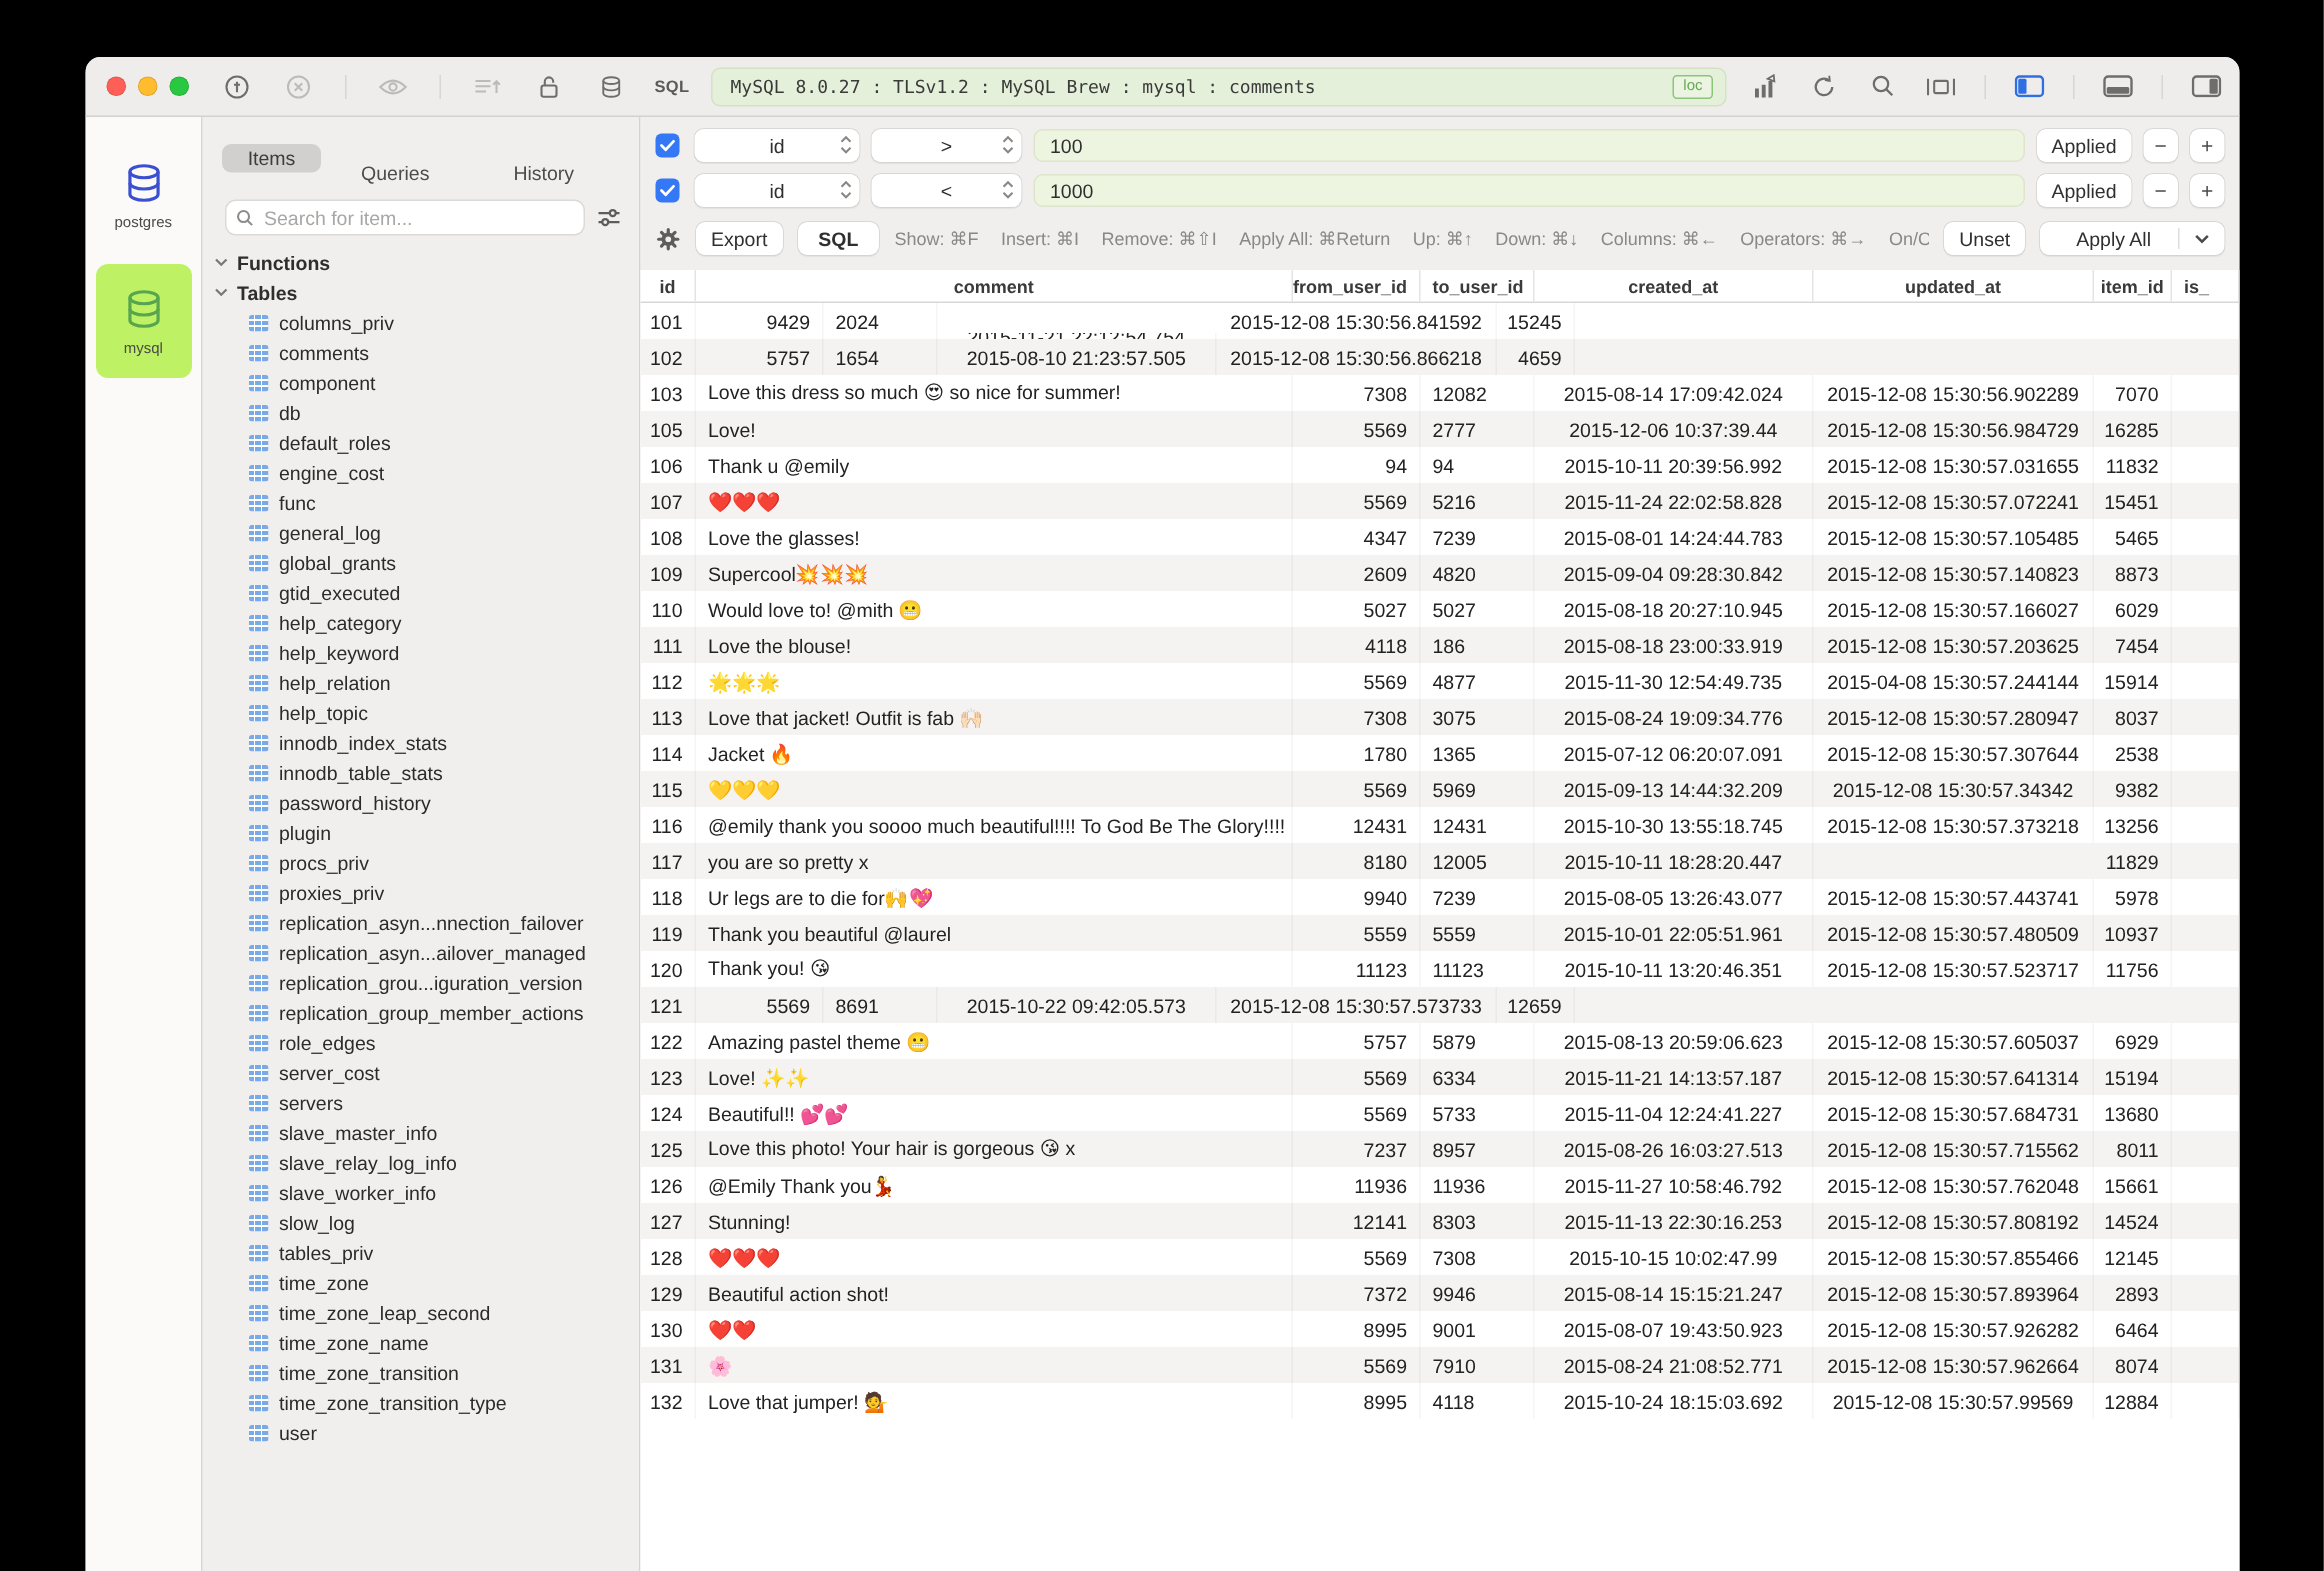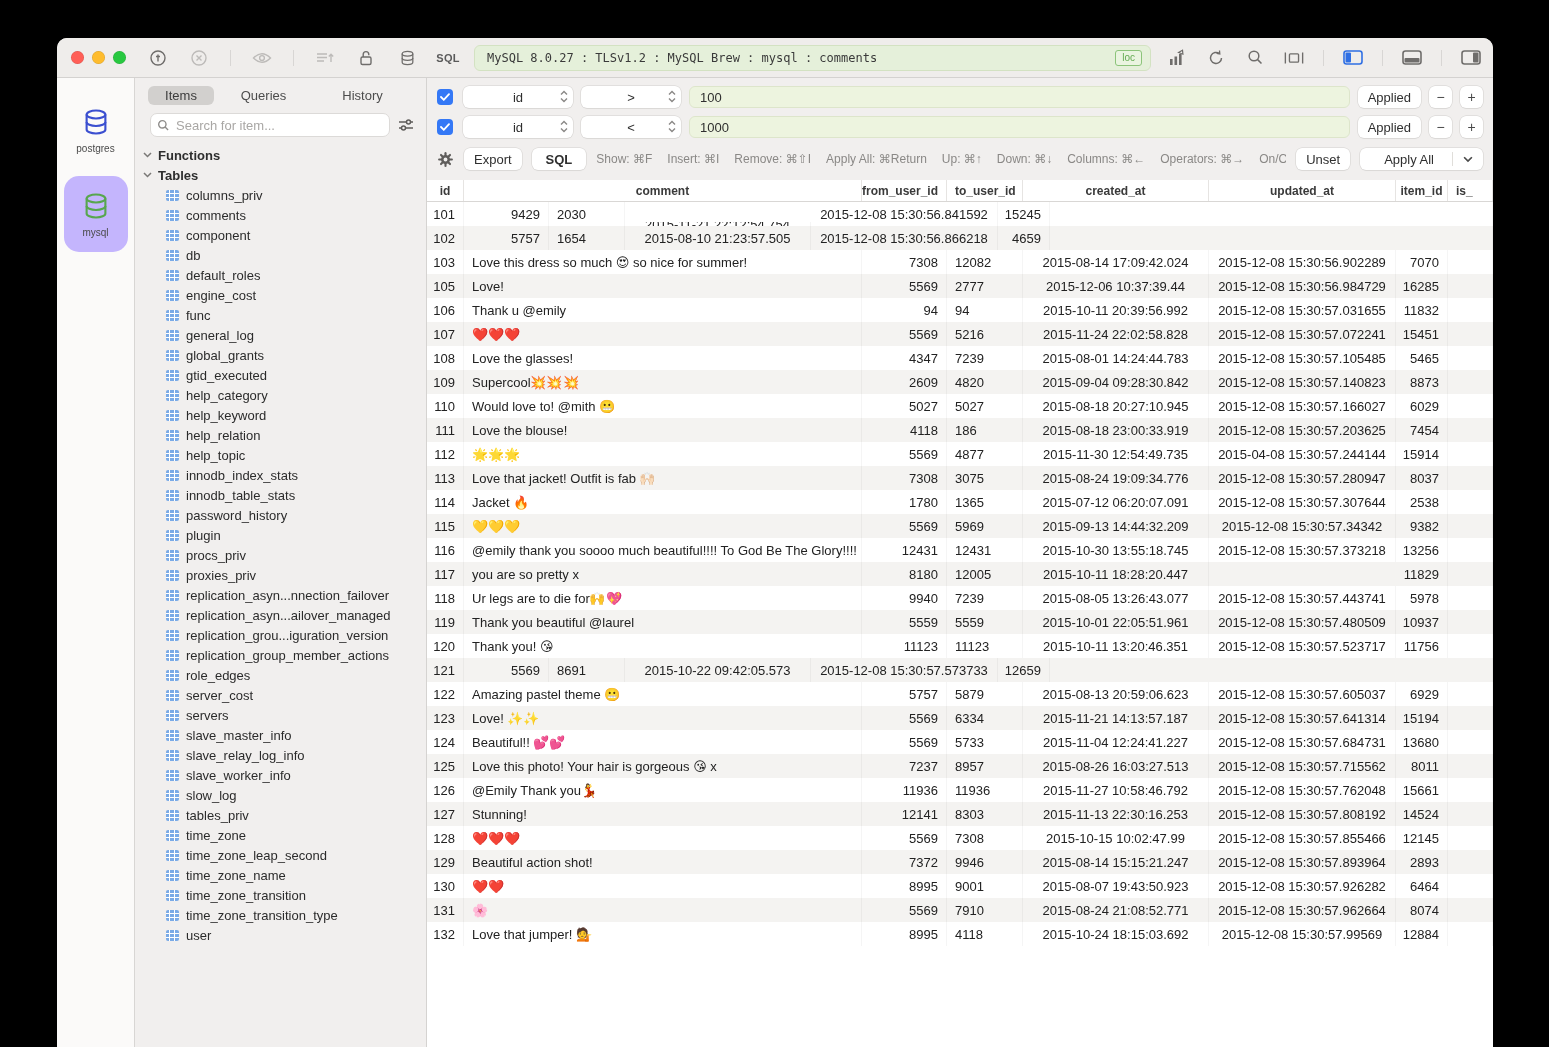--- a/index.html
+++ b/index.html
@@ -22,30 +22,30 @@
   .conn-text{flex:1;font-family:"DejaVu Sans Mono",monospace;font-size:12px;color:#3a3a3a;
     white-space:nowrap;overflow:hidden;}
   .loc-badge{font-size:10px;color:#64ab52;border:1px solid #8cc47a;border-radius:3px;
     padding:1px 6px;line-height:12px;background:#eaf4e0;}
   
   .appbody{flex:1;display:flex;min-height:0;}
   .rail{width:78px;flex:0 0 78px;background:#fbfaf9;border-right:1px solid #d8d6d4;
     display:flex;flex-direction:column;align-items:center;padding-top:14px;box-sizing:border-box;position:relative;}
   .conn-item{width:64px;height:76px;border-radius:8px;display:flex;flex-direction:column;
     align-items:center;justify-content:center;gap:6px;margin-bottom:8px;cursor:default;}
-  .conn-item.selected{background:#c4b5fd;border-radius:15px;}
+  .conn-item.selected{background:#bef264;}
   .conn-label{font-size:10px;color:#4a4a4a;}
   .rail-bottom{position:absolute;bottom:8px;left:0;right:0;height:26px;display:flex;align-items:center;padding-left:8px;box-sizing:border-box;}
   
   .sidebar{width:292px;flex:0 0 292px;background:#f1efee;border-right:1px solid #d5d3d1;
     display:flex;flex-direction:column;box-sizing:border-box;min-height:0;}
   .side-tabs{display:flex;align-items:center;padding:8px 14px 6px 13px;gap:0;}
   .side-tab{flex:1;text-align:center;font-size:13px;color:#3c3c3c;padding:2px 0;border-radius:6px;}
   .side-tab.active{background:#d2d0ce;max-width:66px;}
-  .side-tab:not(.active){color:#4c4c4c;}
+  .side-tab:not(.active){color:#4c4c4c;margin-top:20px;}
   .search-row{display:flex;align-items:center;padding:2px 12px 6px 15px;gap:8px;}
   .search-box{flex:1;height:24px;background:#fff;border:1px solid #dcdad8;border-radius:7px;
     display:flex;align-items:center;padding:0 6px;gap:4px;box-sizing:border-box;}
   .search-box input{border:none;outline:none;flex:1;font-size:13px;color:#333;background:transparent;min-width:0;}
   .search-box input::placeholder{color:#a9a7a5;}
   .tree{flex:1;overflow:hidden;padding-top:2px;}
   .tree-group{display:flex;align-items:center;height:20px;padding-left:8px;gap:6px;
     font-size:13px;font-weight:700;color:#2e2e2e;}
   .tree-item{display:flex;align-items:center;height:20px;padding-left:31px;gap:7px;font-size:13px;color:#2b2b2b;white-space:nowrap;}
   .tbl-icon{width:13px;height:11px;border-radius:2px;background-color:#7aaae6;flex:0 0 13px;
@@ -554,21 +554,21 @@
           <div class="th al-left" style="width: 76px; flex: 0 0 76px;">to_user_id</div>
           <div class="th al-center" style="width: 186px; flex: 0 0 186px;">created_at</div>
           <div class="th al-center" style="width: 187px; flex: 0 0 187px;">updated_at</div>
           <div class="th al-center" style="width: 52px; flex: 0 0 52px;">item_id</div>
           <div class="th al-left" style="flex: 1 1 0%;">is_</div>
         </div>
       <div class="grid-rows" id="grid-rows">
           <div class="gr">
             <div class="td al-right" style="width: 37px; flex: 0 0 37px;">101</div>
             <div class="td al-right" style="width: 85px; flex: 0 0 85px;">9429</div>
-            <div class="td al-left" style="width: 76px; flex: 0 0 76px;">2030</div>
+            <div class="td al-left" style="width: 76px; flex: 0 0 76px;">2024</div>
             <div class="td al-center" style="width: 186px; flex: 0 0 186px; margin-top: 20px;">2015-11-21 22:12:54.754</div>
             <div class="td al-center" style="width: 187px; flex: 0 0 187px;">2015-12-08 15:30:56.841592</div>
             <div class="td al-right" style="width: 52px; flex: 0 0 52px;">15245</div>
             <div class="td al-left" style="flex: 1 1 0%;"></div>
           </div>
           <div class="gr">
             <div class="td al-right" style="width: 37px; flex: 0 0 37px;">102</div>
             <div class="td al-right" style="width: 85px; flex: 0 0 85px;">5757</div>
             <div class="td al-left" style="width: 76px; flex: 0 0 76px;">1654</div>
             <div class="td al-center" style="width: 186px; flex: 0 0 186px;">2015-08-10 21:23:57.505</div>

